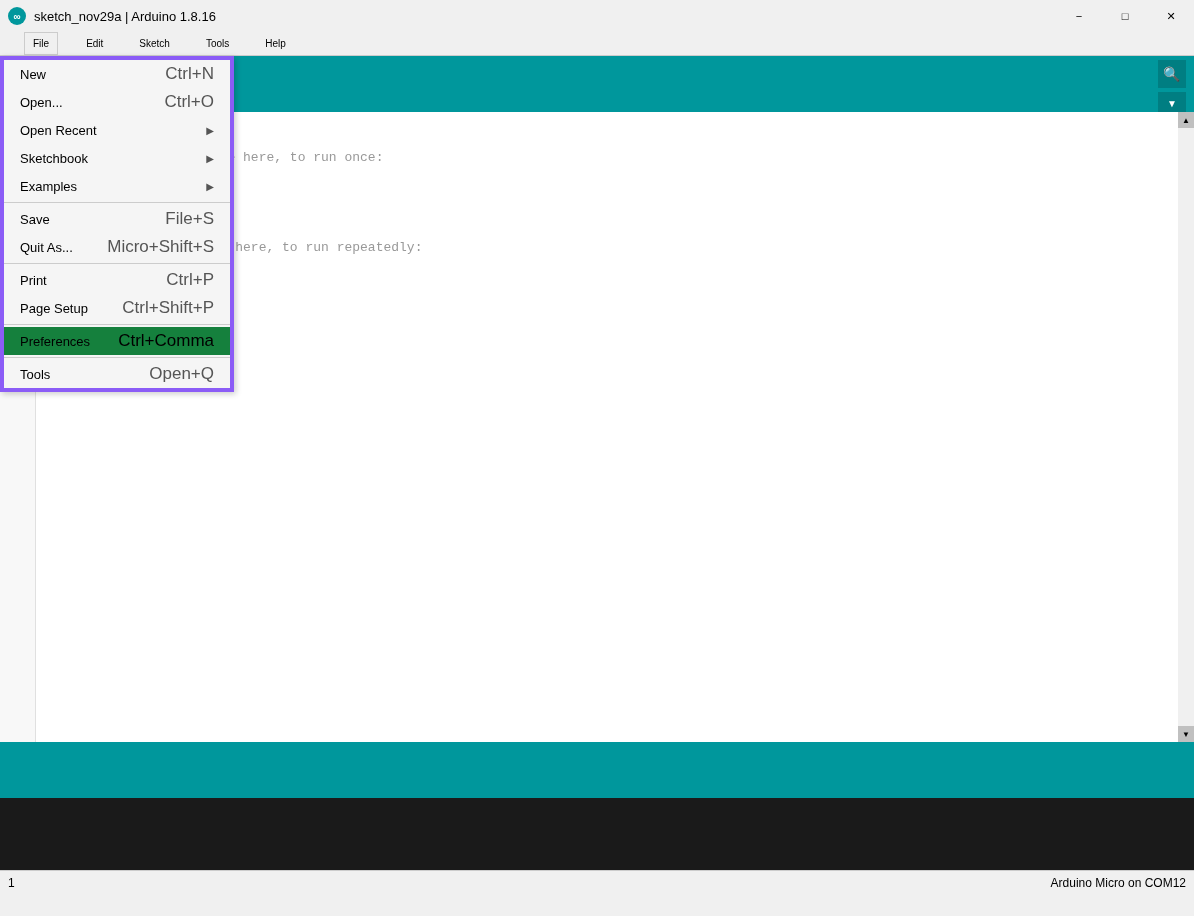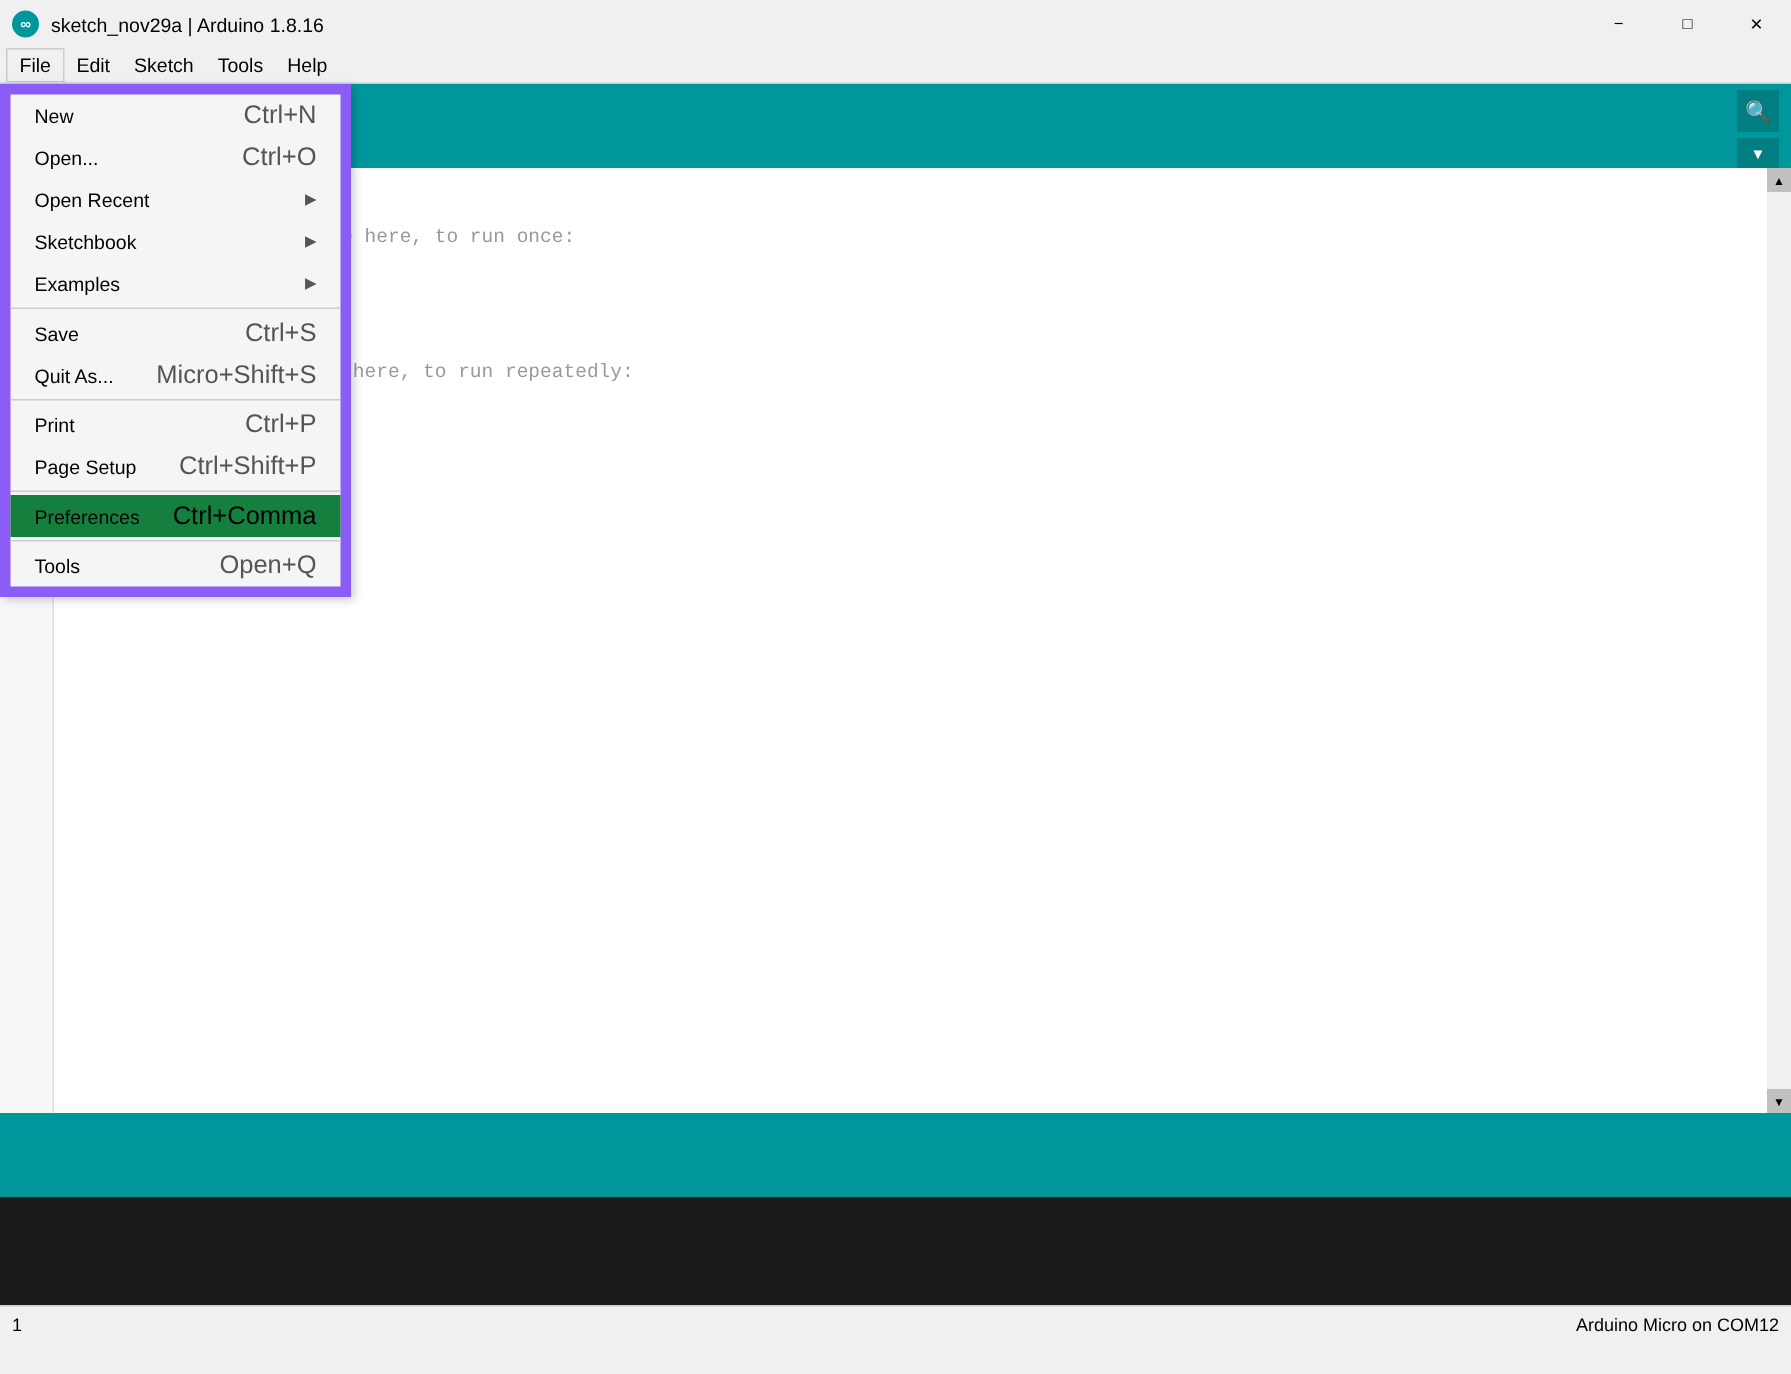--- a/index.html
+++ b/index.html
@@ -60,25 +60,26 @@
       height: 24px;
       background: #f0f0f0;
       display: flex;
       align-items: center;
       padding: 0 4px;
       border-bottom: 1px solid #ccc;
     }
     .menu-item {
       padding: 2px 8px;
       cursor: pointer;
-      font-size: 13px;
+      font-size: 10px;
       color: #000;
       height: 100%;
       display: flex;
       align-items: center;
+      margin-left: 20px;
     }
     .menu-item.active { background: #f0f0f0; color: #000; border: 1px solid #ccc; }
 
     
     #toolbar {
       width: 100%;
       height: 56px;
       background: #00979c;
       display: flex;
       align-items: center;
@@ -152,21 +153,21 @@
       font-size: 12px;
     }
 
     
     #file-dropdown {
       position: absolute;
       top: 56px;
       left: 0;
       width: 234px;
       background: #f5f5f5;
-      border: 7px solid #8b5cf6;
+      border: 4px solid #8b5cf6;
       box-shadow: 2px 2px 6px rgba(0,0,0,0.2);
       z-index: 1000;
     }
     .dropdown-item {
       display: flex;
       align-items: center;
       justify-content: space-between;
       padding: 5px 16px 5px 16px;
       cursor: pointer;
       font-size: 13px;
@@ -321,21 +322,21 @@
 
     <div class="dropdown-item">
       <span>Examples</span>
       <span class="arrow">▶</span>
     </div>
     <div class="dropdown-separator"></div>
 
 
     <div class="dropdown-item">
       <span>Save</span>
-      <span class="shortcut">Ctrl+S</span>
+      <span class="shortcut">File+S</span>
     </div>
 
     <div class="dropdown-item">
       <span>Quit As...</span>
       <span class="shortcut">Micro+Shift+S</span>
     </div>
     <div class="dropdown-separator"></div>
 
     <div class="dropdown-item">
       <span>Print</span>

